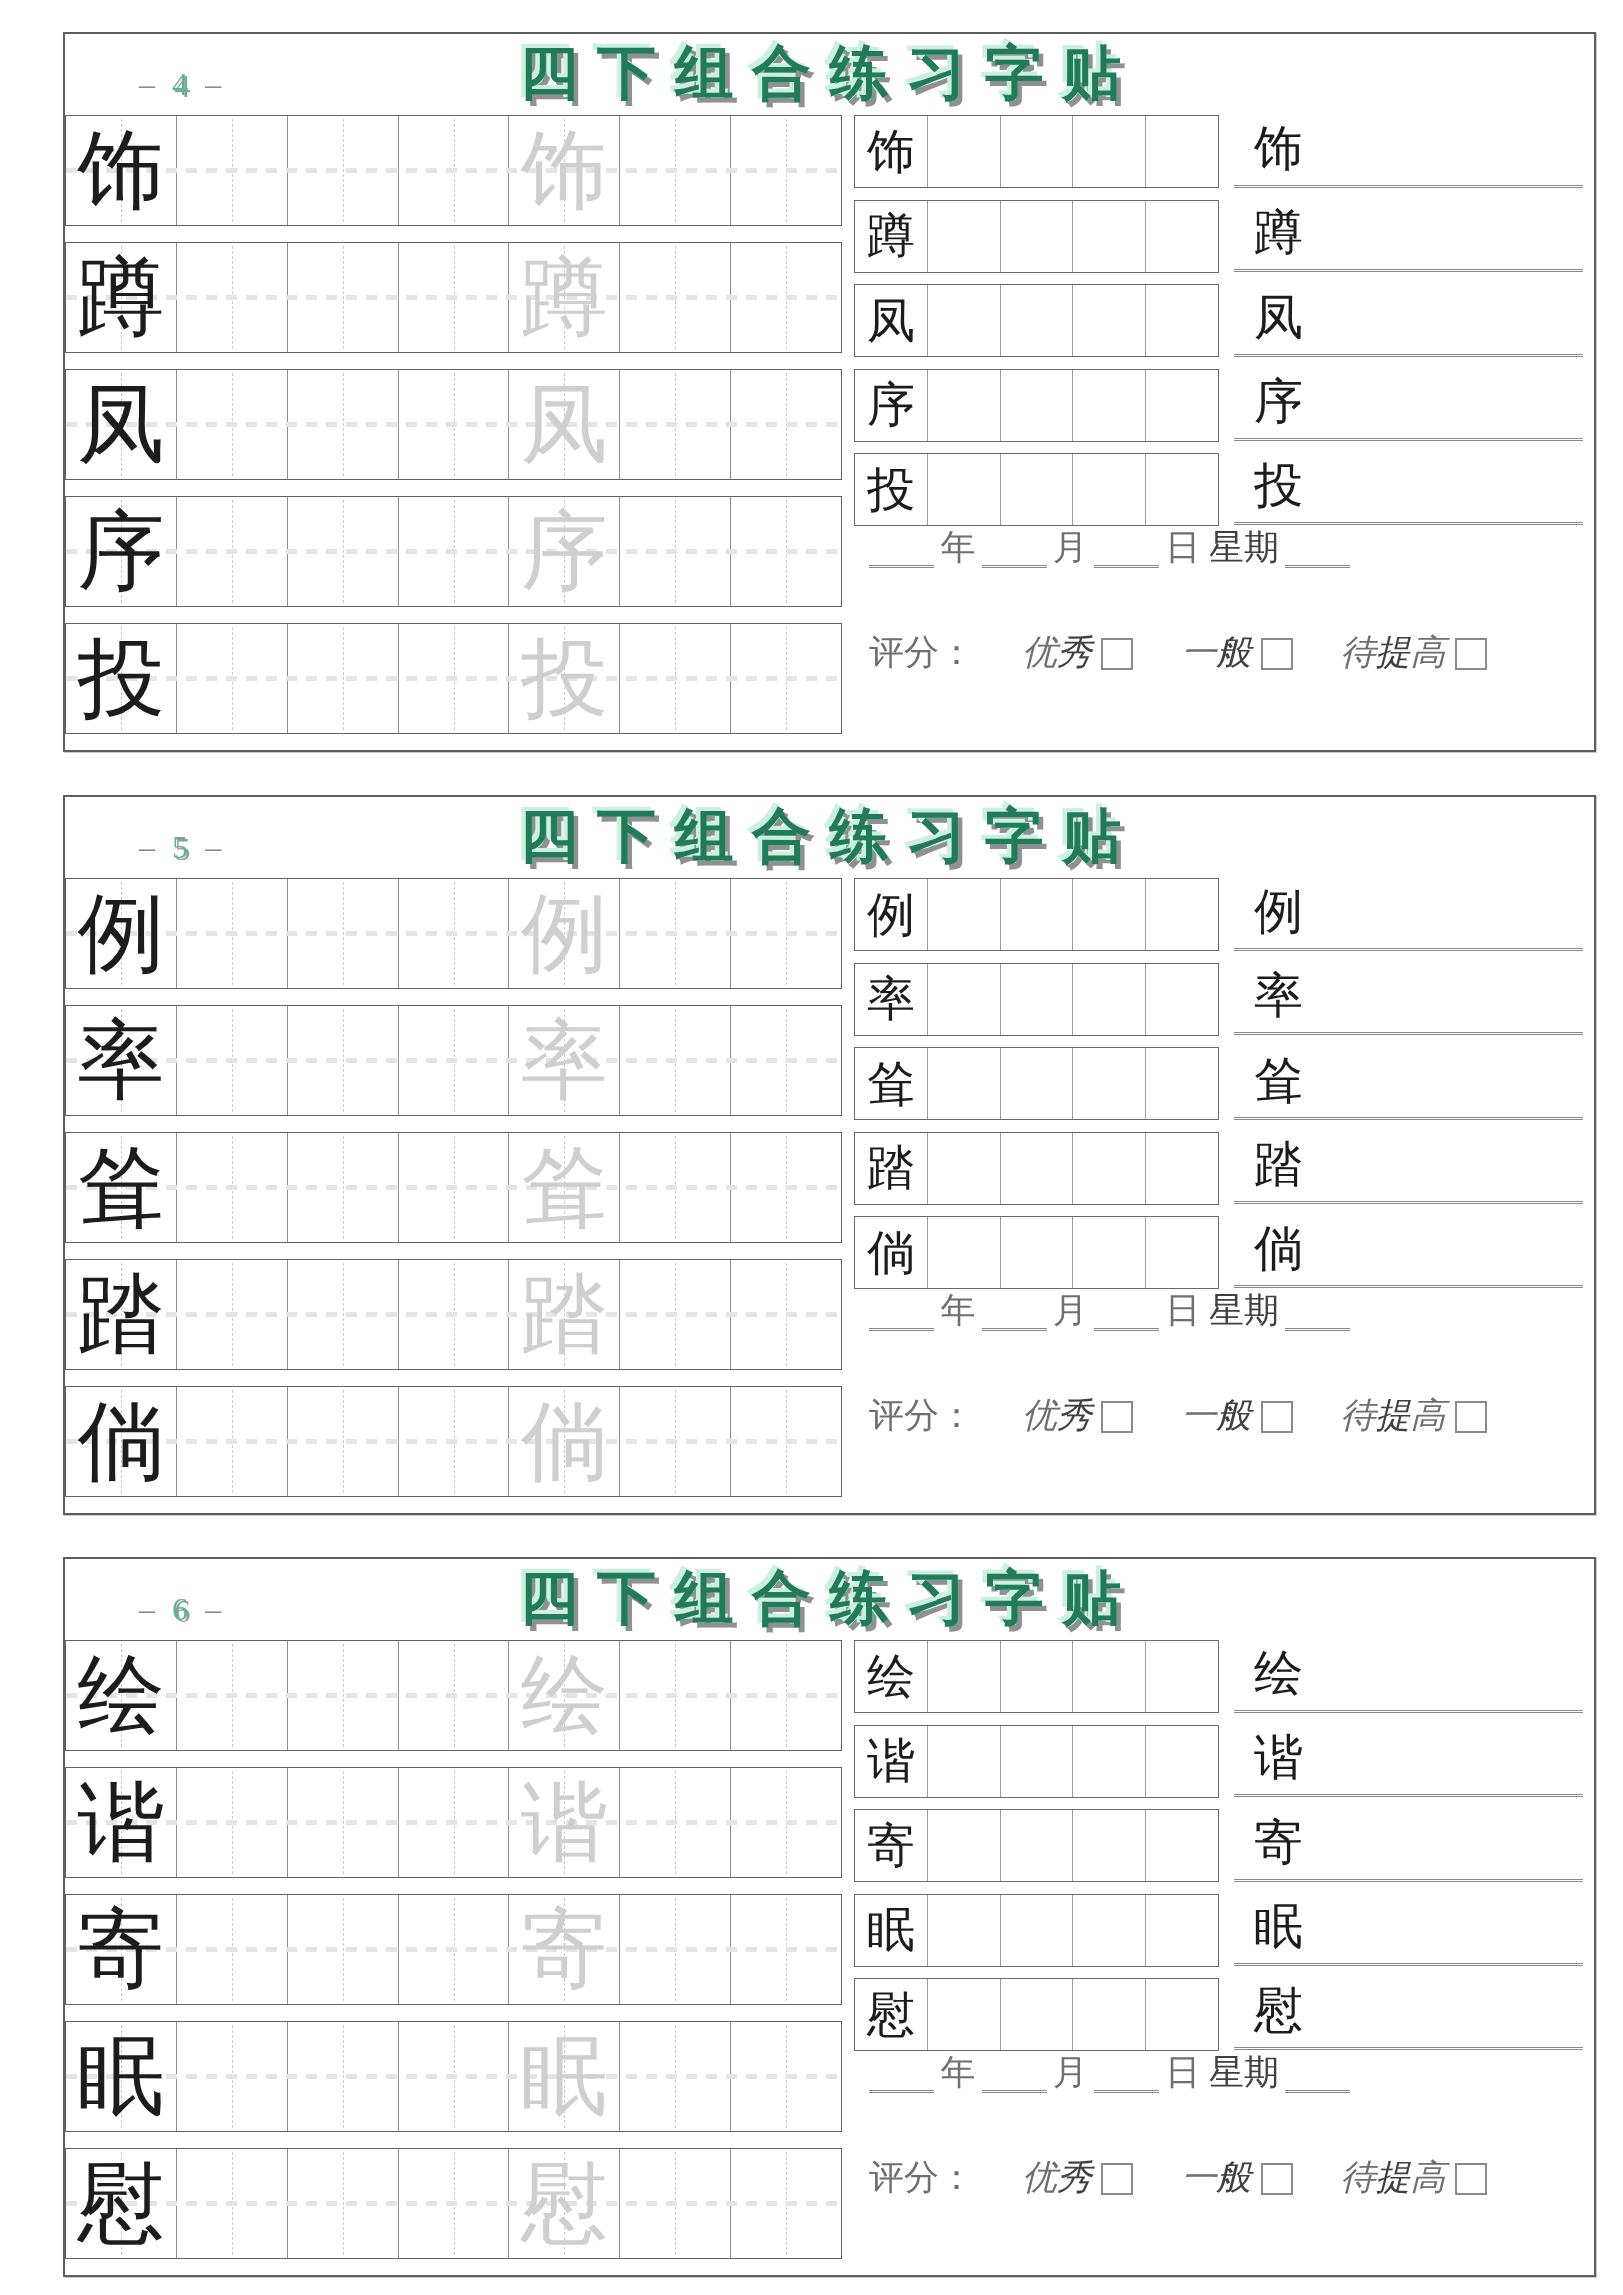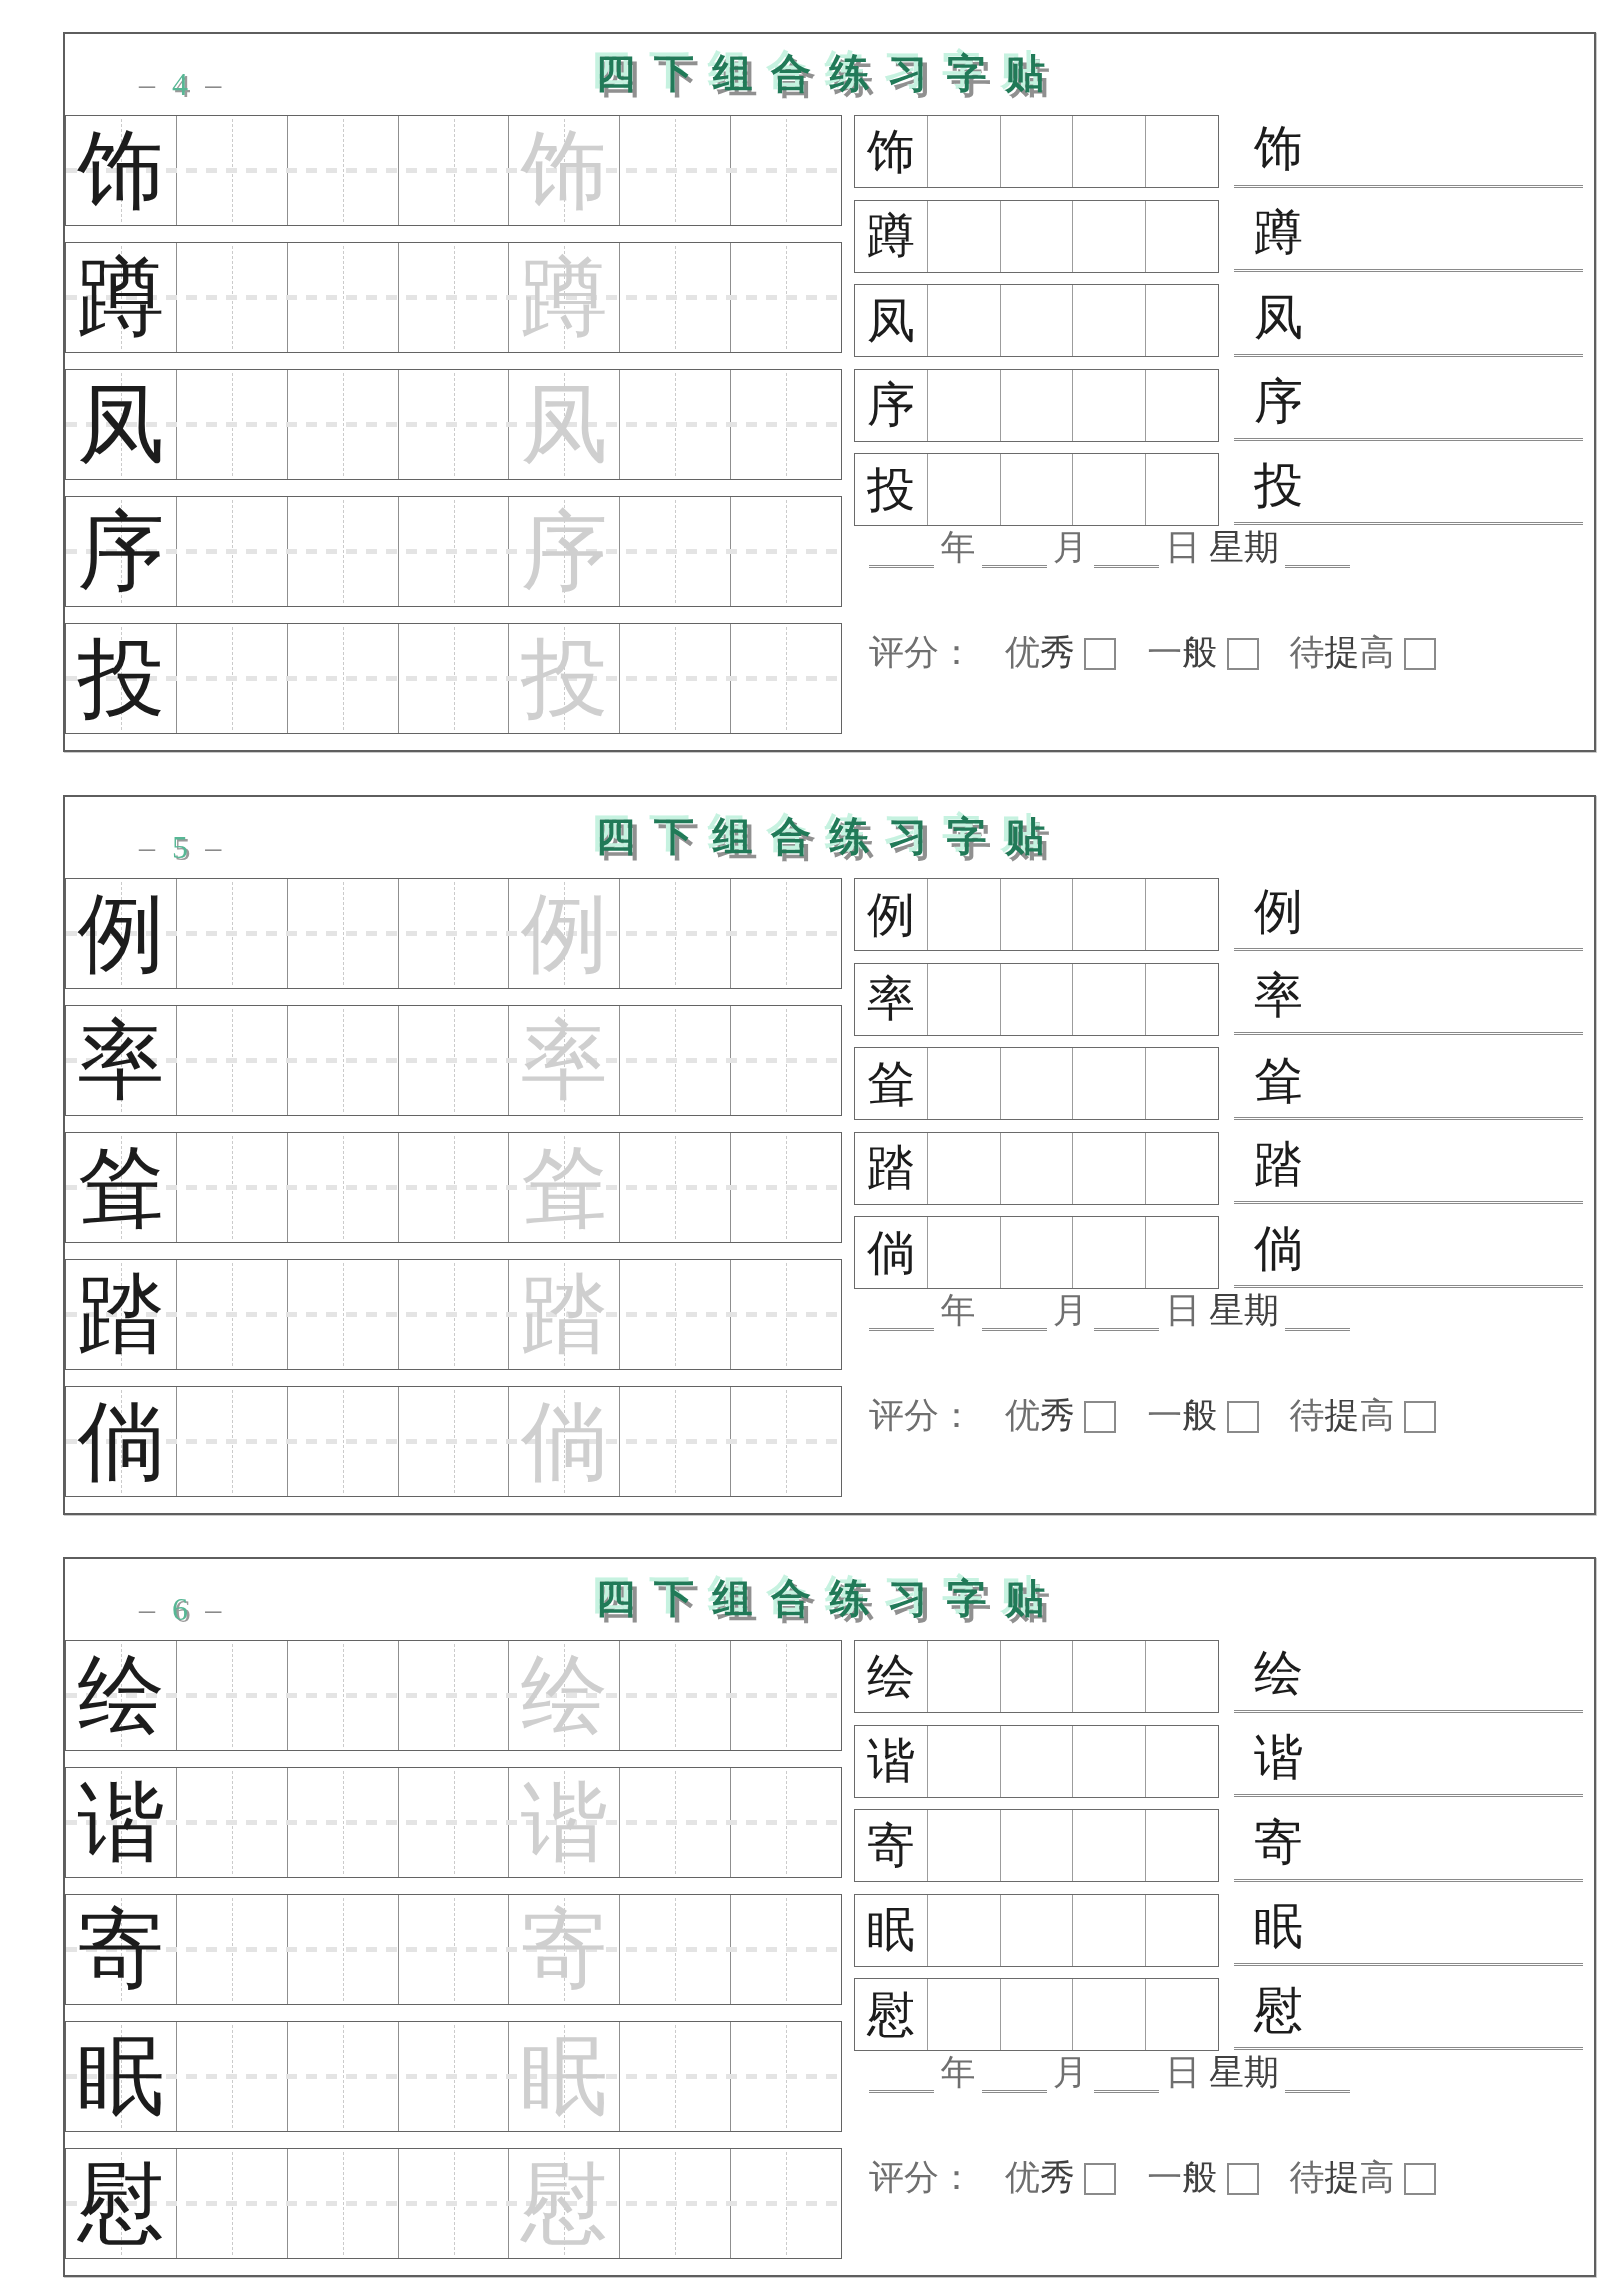--- a/index.html
+++ b/index.html
@@ -13,21 +13,21 @@
     box-shadow:0.8px 0.8px 0 #bdbdbd;
   }
   .panel.p1{top:32px}
   .panel.p2{top:795px}
   .panel.p3{top:1557px}
 
   
   .title{
     position:absolute;top:7.7px;left:0;width:100%;text-align:center;
     font-family:"Liberation Sans","DejaVu Sans",sans-serif;
-    font-weight:bold;font-size:40px;line-height:62px;letter-spacing:18.5px;
+    font-weight:bold;font-size:59px;line-height:62px;letter-spacing:18.5px;
     color:#217a58;
     text-shadow:-4.6px -3.9px 0 #c6f2e0, 4.6px 4.6px 0 #909090;
   }
   .page-label{
     position:absolute;left:74px;top:34px;font-size:32px;line-height:32px;
     color:#8a8a8a;letter-spacing:3.1px;white-space:nowrap;
   }
   .page-label .pnum{
     color:#57b795;margin:0 14px;text-shadow:2.3px 2.3px 0 #9a9a9a;
   }
@@ -87,21 +87,21 @@
   }
   .blank{
     display:inline-block;width:65px;height:7.7px;
     border-bottom:3.9px double #8a8a8a;vertical-align:-9.3px;margin:0 6.2px;
   }
   .green{color:#404040;}
   .rating-line{
     position:absolute;left:804px;top:597px;width:665px;
     font-size:35px;line-height:43px;color:#6f6f6f;white-space:nowrap;
   }
-  .opt{margin-left:31px;}
+  .opt{margin-left:48px;font-style:italic;}
   .cbx{
     display:inline-block;width:32px;height:32px;box-sizing:border-box;
     border:2.3px solid #8a8a8a;background:#fff;vertical-align:-6.2px;margin-left:9.3px;
   }
 </style>
 </head>
 <body>
 
 <div class="panel p1">
   <div class="title">四下组合练习字贴</div>

